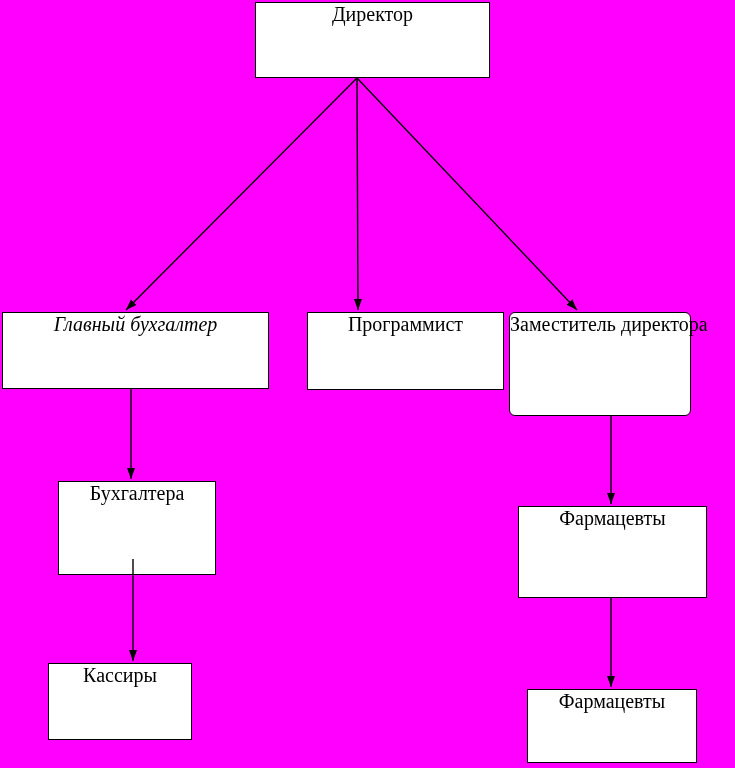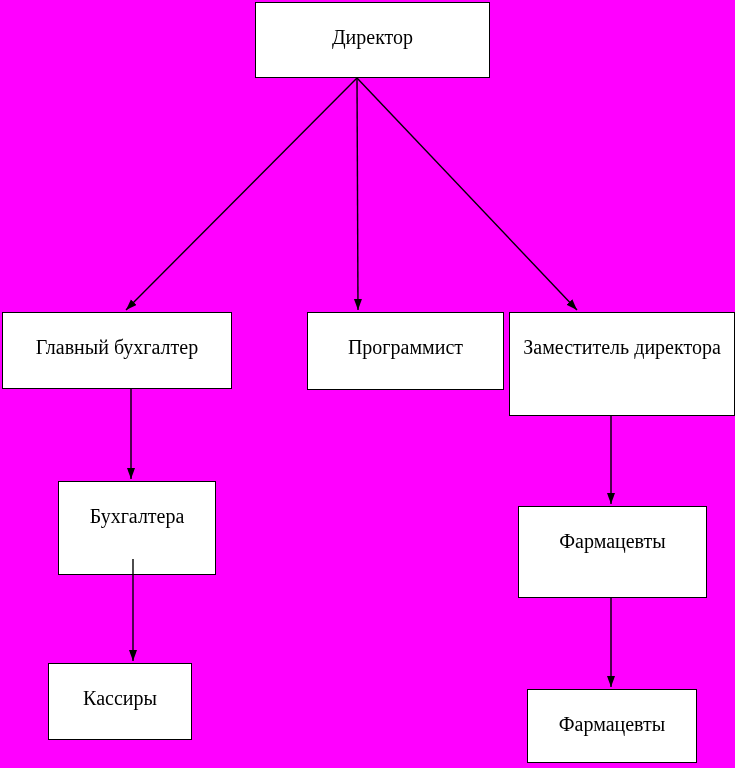--- a/index.html
+++ b/index.html
@@ -10,30 +10,30 @@
     background: #FF00FF;
     overflow: hidden;
     font-family: "Liberation Serif", "DejaVu Serif", serif;
   }
   .node {
     position: absolute;
     background: #FFFFFF;
     border: 1px solid #000000;
     box-sizing: border-box;
     text-align: center;
-    padding-top: 23px;
+    padding-top: 0;
     font-size: 20px;
     color: #000000;
     line-height: 1.1;
     white-space: nowrap;
   }
   .n-director     { left: 255px; top: 2px;   width: 235px; height: 76px; }
-  .n-chief        { left: 2px;   top: 312px; width: 230px; height: 77px; }
+  .n-chief        { left: 2px;   top: 312px; width: 267px; height: 77px; font-style: italic; }
   .n-programmer   { left: 283px; top: 312px; width: 197px; height: 78px; margin-left: 24px; }
-  .n-deputy       { left: 509px; top: 312px; width: 226px; height: 104px; }
+  .n-deputy       { left: 509px; top: 312px; width: 182px; height: 104px; border-radius: 6px; }
   .n-accountants  { left: 58px;  top: 481px; width: 158px; height: 94px; }
   .n-cashiers     { left: 48px;  top: 663px; width: 144px; height: 77px; }
   .n-provisors    { left: 518px; top: 506px; width: 189px; height: 92px; }
   .n-pharmacists  { left: 527px; top: 689px; width: 170px; height: 74px; }
   #edges {
     position: absolute;
     left: 0; top: 0;
     width: 735px; height: 768px;
     pointer-events: none;
   }

